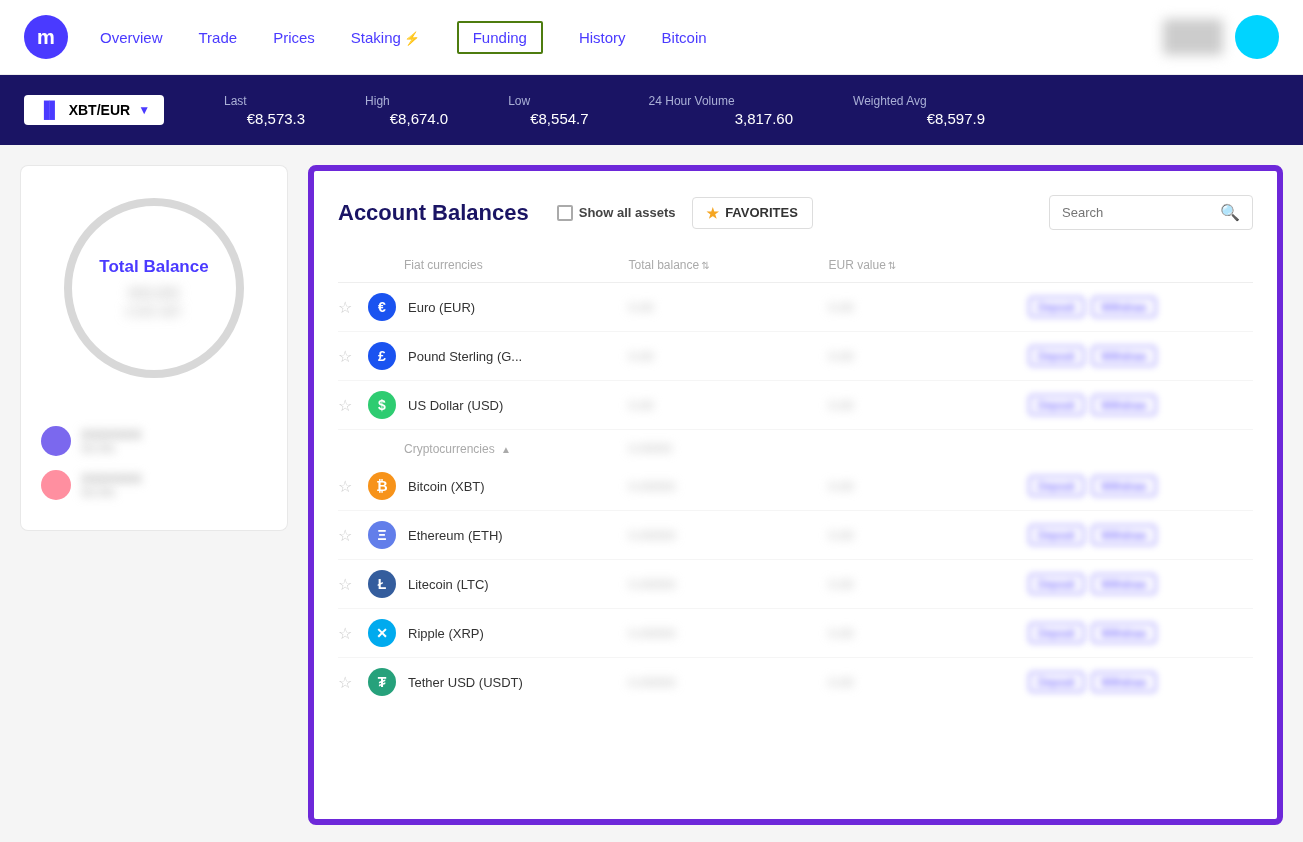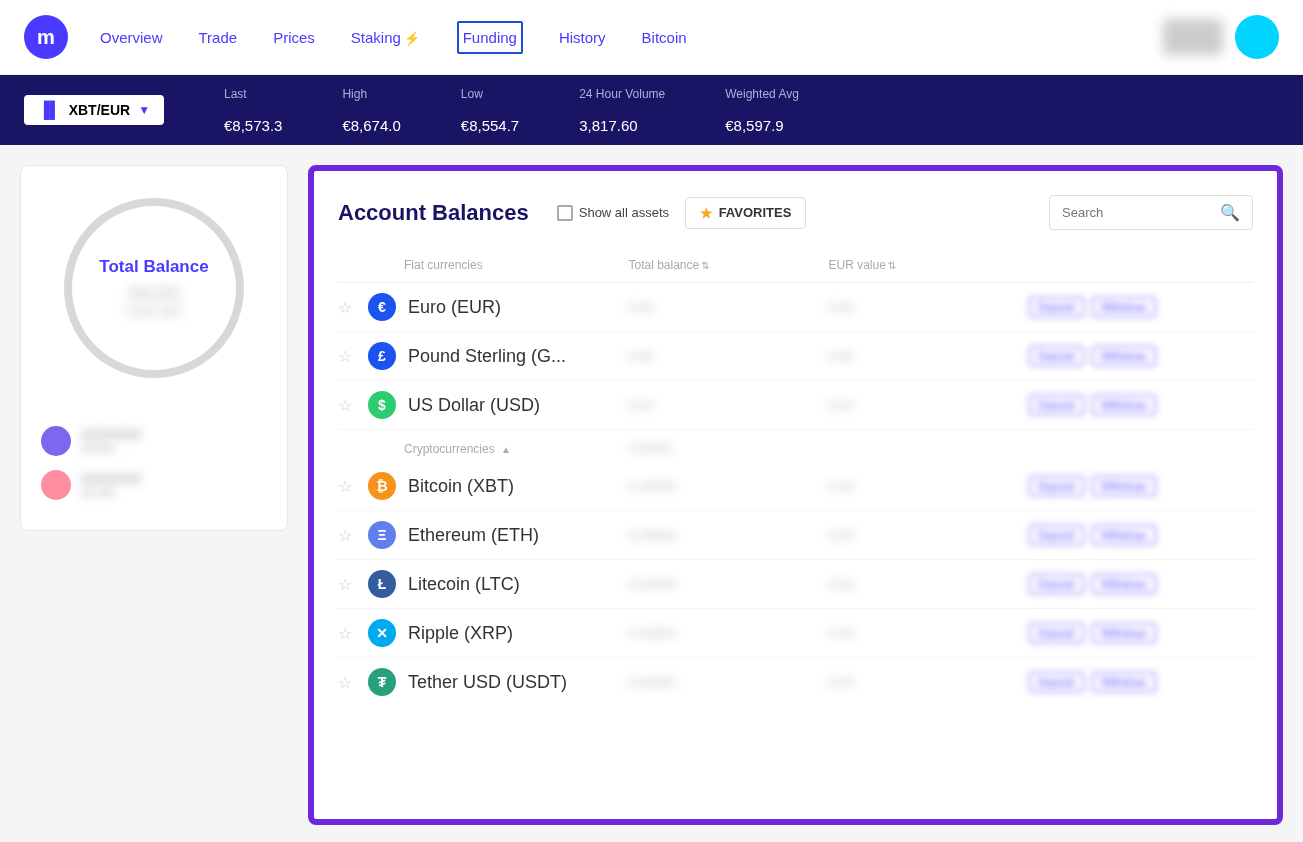--- a/index.html
+++ b/index.html
@@ -25,22 +25,22 @@
     .nav-links { display: flex; align-items: center; gap: 36px; flex: 1; }
     .nav-link {
       color: #4a3aff;
       font-size: 15px;
       font-weight: 500;
       cursor: pointer;
       text-decoration: none;
       padding: 4px 0;
     }
     .nav-link.active {
-      border: 2px solid #1d4ed8;
-      padding: 6px 4px;
+      border: 2px solid #4d7c0f;
+      padding: 6px 14px;
       border-radius: 2px;
     }
     .nav-link .lightning { color: #f5a623; font-size: 13px; }
     .nav-right { display: flex; align-items: center; gap: 12px; }
     .avatar-blur {
       width: 60px; height: 36px;
       background: #ccc;
       border-radius: 4px;
       filter: blur(6px);
     }
@@ -61,21 +61,21 @@
     }
     .ticker-pair {
       background: #fff;
       border-radius: 4px;
       padding: 6px 14px;
       display: flex; align-items: center; gap: 8px;
       font-weight: 600; font-size: 14px; cursor: pointer;
     }
     .ticker-pair .bar-icon { color: #4a3aff; font-size: 16px; }
     .ticker-pair .chevron { color: #4a3aff; font-size: 12px; }
-    .ticker-stat { display: flex; flex-direction: column; align-items: flex-start; }
+    .ticker-stat { display: flex; flex-direction: row; align-items: flex-start; }
     .ticker-label { color: #aab0d6; font-size: 12px; font-weight: 400; }
     .ticker-value { color: #fff; font-size: 15px; font-weight: 500; margin-top: 16px; }
 
     
     .main-content {
       display: flex;
       gap: 20px;
       padding: 20px 20px;
       min-height: 700px;
     }
@@ -165,21 +165,21 @@
     }
     .show-all-check {
       display: flex; align-items: center; gap: 6px;
     }
     .checkbox {
       width: 16px; height: 16px;
       border: 2px solid #aaa;
       border-radius: 2px;
       cursor: pointer;
     }
-    .show-all-label { font-size: 13px; color: #444; cursor: pointer; }
+    .show-all-label { font-size: 13px; color: #444; cursor: pointer; font-weight: bold; }
     .favorites-btn {
       display: flex; align-items: center; gap: 6px;
       border: 1px solid #ddd;
       border-radius: 4px;
       padding: 7px 14px;
       cursor: pointer;
       font-size: 13px;
       font-weight: 600;
       color: #333;
       background: #fff;
@@ -237,21 +237,21 @@
       font-size: 14px; font-weight: 700; color: #fff;
     }
     .coin-eur { background: #1a53f0; }
     .coin-gbp { background: #1a53f0; }
     .coin-usd { background: #2ecc71; }
     .coin-btc { background: #f7931a; }
     .coin-eth { background: #627eea; }
     .coin-ltc { background: #345d9d; }
     .coin-xrp { background: #00aaee; }
     .coin-usdt { background: #26a17b; }
-    .coin-name { font-size: 18px; color: #333; font-weight: 400; padding-left: 4px; }
+    .coin-name { font-size: 13px; color: #333; font-weight: 400; padding-left: 4px; }
     .blurred-val { font-size: 13px; color: #bbb; filter: blur(5px); }
     .action-btns { display: flex; gap: 8px; }
     .action-btn {
       font-size: 11px;
       color: #4a3aff;
       border: 1px solid #4a3aff;
       border-radius: 3px;
       padding: 3px 8px;
       cursor: pointer;
       background: #fff;

